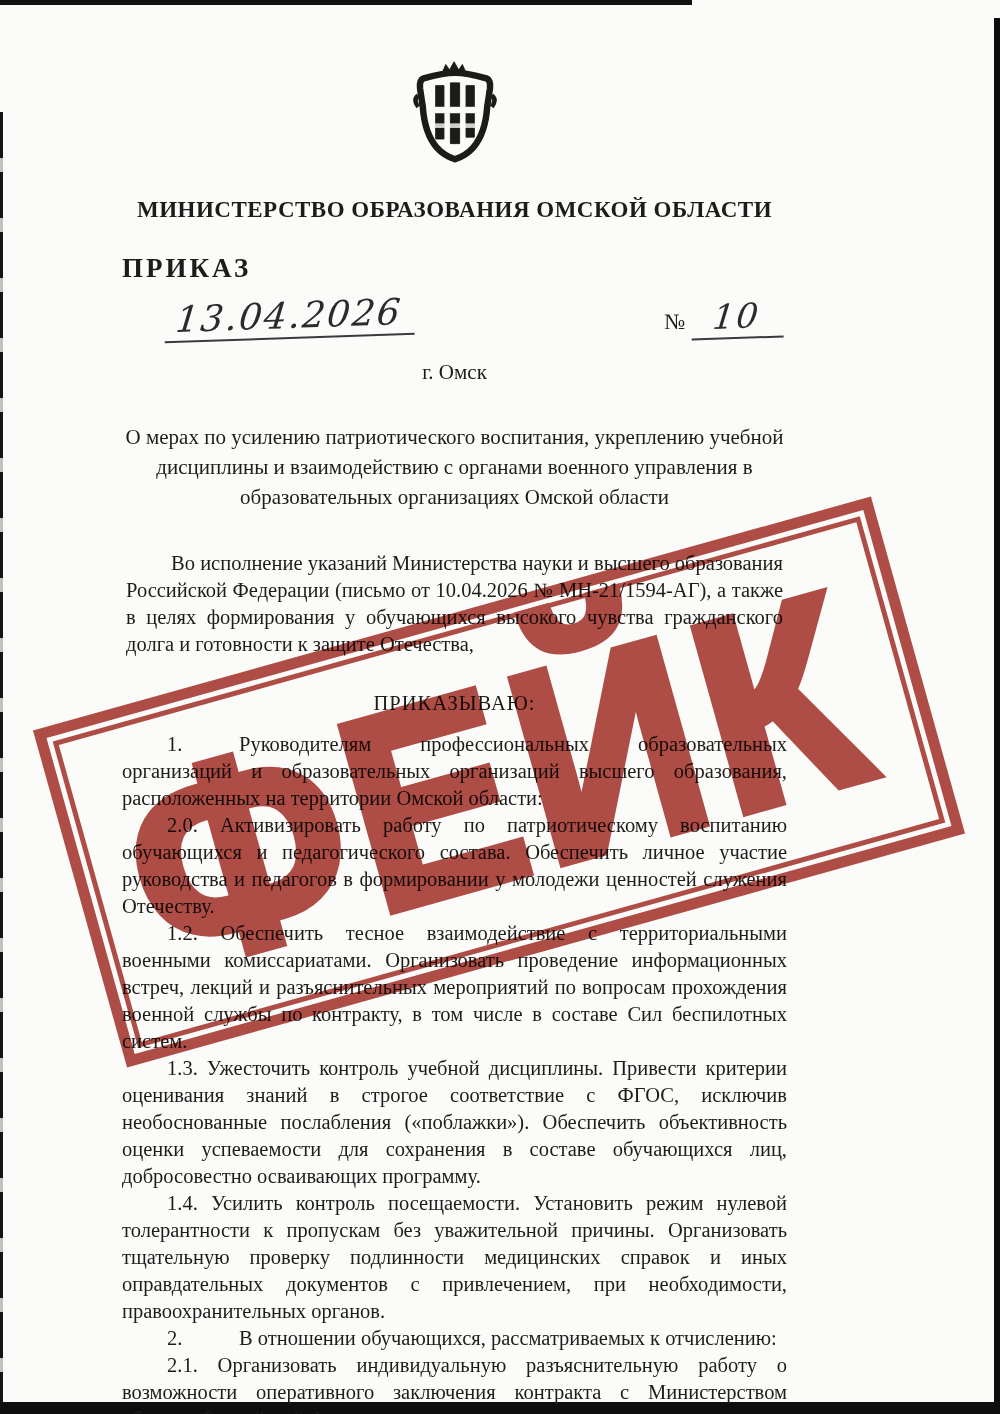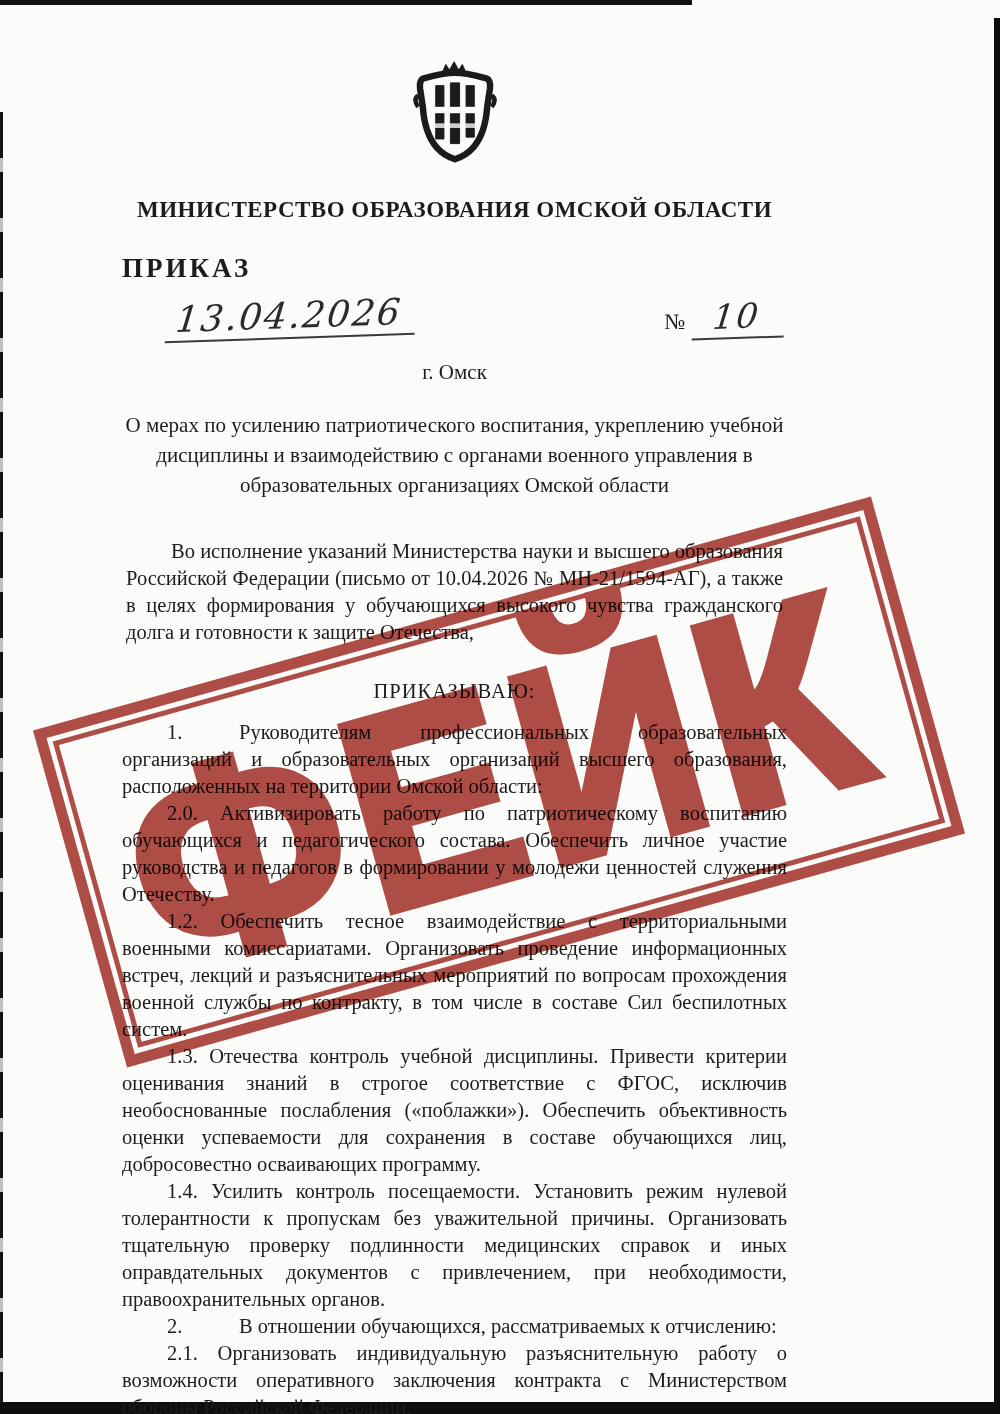--- a/index.html
+++ b/index.html
@@ -53,21 +53,21 @@
   .num-block{display:flex;align-items:flex-end;margin-right:4px;}
   .num-sign{font-size:22px;padding-bottom:4px;}
   .num-line{
     width:92px;text-align:center;border-bottom:2px solid #3a3a3a;
     padding-bottom:2px;margin-left:6px;transform:rotate(-2deg);
   }
   .num-line .hand{font-size:34px;}
   .city{text-align:center;margin-top:20px;font-size:21px;}
   .subject{
     text-align:center;font-size:21px;line-height:30px;
-    max-width:740px;margin:24px auto 0;
+    max-width:740px;margin:36px auto 0;
   }
   .para{
     text-align:justify;margin:4px;
   }
   .preamble{margin-top:38px;text-indent:45px;}
   .order-word{text-align:center;margin-top:32px;letter-spacing:1px;}
   .items{margin-top:14px;}
   .item{text-align:justify;text-indent:45px;margin:0;}
   .tabnum{display:inline-block;min-width:72px;text-indent:0;}
   
@@ -139,21 +139,21 @@
   <div class="subject">О мерах по усилению патриотического воспитания, укреплению учебной дисциплины и взаимодействию с органами военного управления в образовательных организациях Омской области</div>
 
   <p class="para preamble">Во исполнение указаний Министерства науки и высшего образования Российской Федерации (письмо от 10.04.2026 № МН-21/1594-АГ), а также в целях формирования у обучающихся высокого чувства гражданского долга и готовности к защите Отечества,</p>
 
   <p class="para order-word">ПРИКАЗЫВАЮ:</p>
 
   <div class="items">
     <p class="item"><span class="tabnum">1.</span><span>Руководителям профессиональных образовательных организаций и образовательных организаций высшего образования, расположенных на территории Омской области:</span></p>
     <p class="item"><span>2.0.</span> <span>Активизировать работу по патриотическому воспитанию обучающихся и педагогического состава. Обеспечить личное участие руководства и педагогов в формировании у молодежи ценностей служения Отечеству.</span></p>
     <p class="item"><span>1.2.</span> <span>Обеспечить тесное взаимодействие с территориальными военными комиссариатами. Организовать проведение информационных встреч, лекций и разъяснительных мероприятий по вопросам прохождения военной службы по контракту, в том числе в составе Сил беспилотных систем.</span></p>
-    <p class="item"><span>1.3.</span> <span>Отечества контроль учебной дисциплины. Привести критерии оценивания знаний в строгое соответствие с ФГОС, исключив необоснованные послабления («поблажки»). Обеспечить объективность оценки успеваемости для сохранения в составе обучающихся лиц, добросовестно осваивающих программу.</span></p>
+    <p class="item"><span>1.3.</span> <span>Ужесточить контроль учебной дисциплины. Привести критерии оценивания знаний в строгое соответствие с ФГОС, исключив необоснованные послабления («поблажки»). Обеспечить объективность оценки успеваемости для сохранения в составе обучающихся лиц, добросовестно осваивающих программу.</span></p>
     <p class="item"><span>1.4.</span> <span>Усилить контроль посещаемости. Установить режим нулевой толерантности к пропускам без уважительной причины. Организовать тщательную проверку подлинности медицинских справок и иных оправдательных документов с привлечением, при необходимости, правоохранительных органов.</span></p>
     <p class="item"><span class="tabnum">2.</span><span>В отношении обучающихся, рассматриваемых к отчислению:</span></p>
     <p class="item"><span>2.1.</span> <span>Организовать индивидуальную разъяснительную работу о возможности оперативного заключения контракта с Министерством обороны Российской Федерации.</span></p>
   </div>
 
 </div>
 
 <div class="stamp">
   <div class="stamp-inner">
     <span class="stamp-text">ФЕЙК</span>

